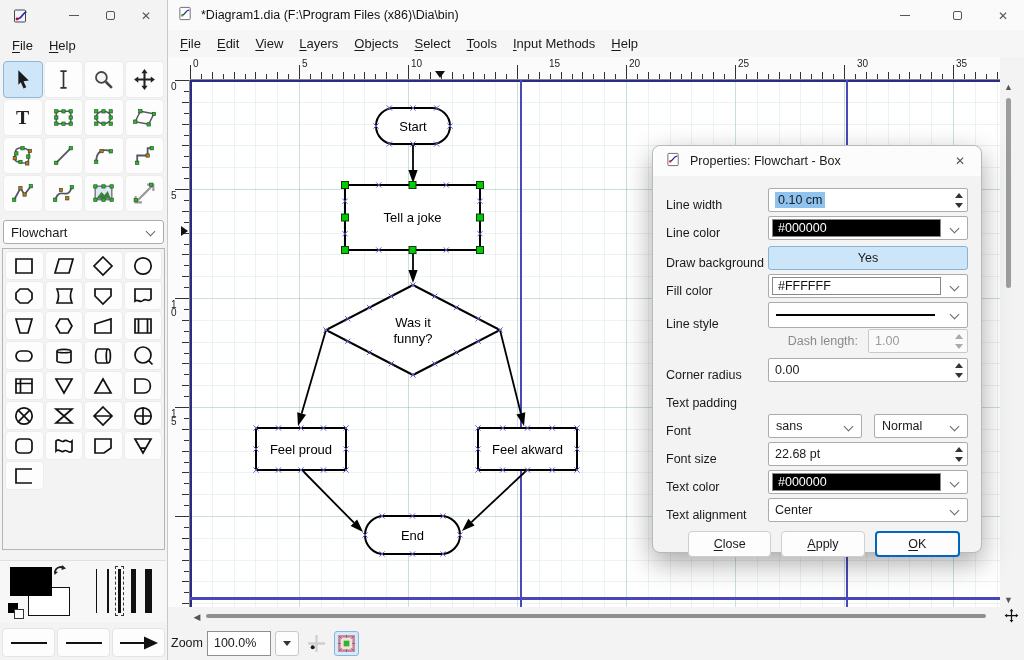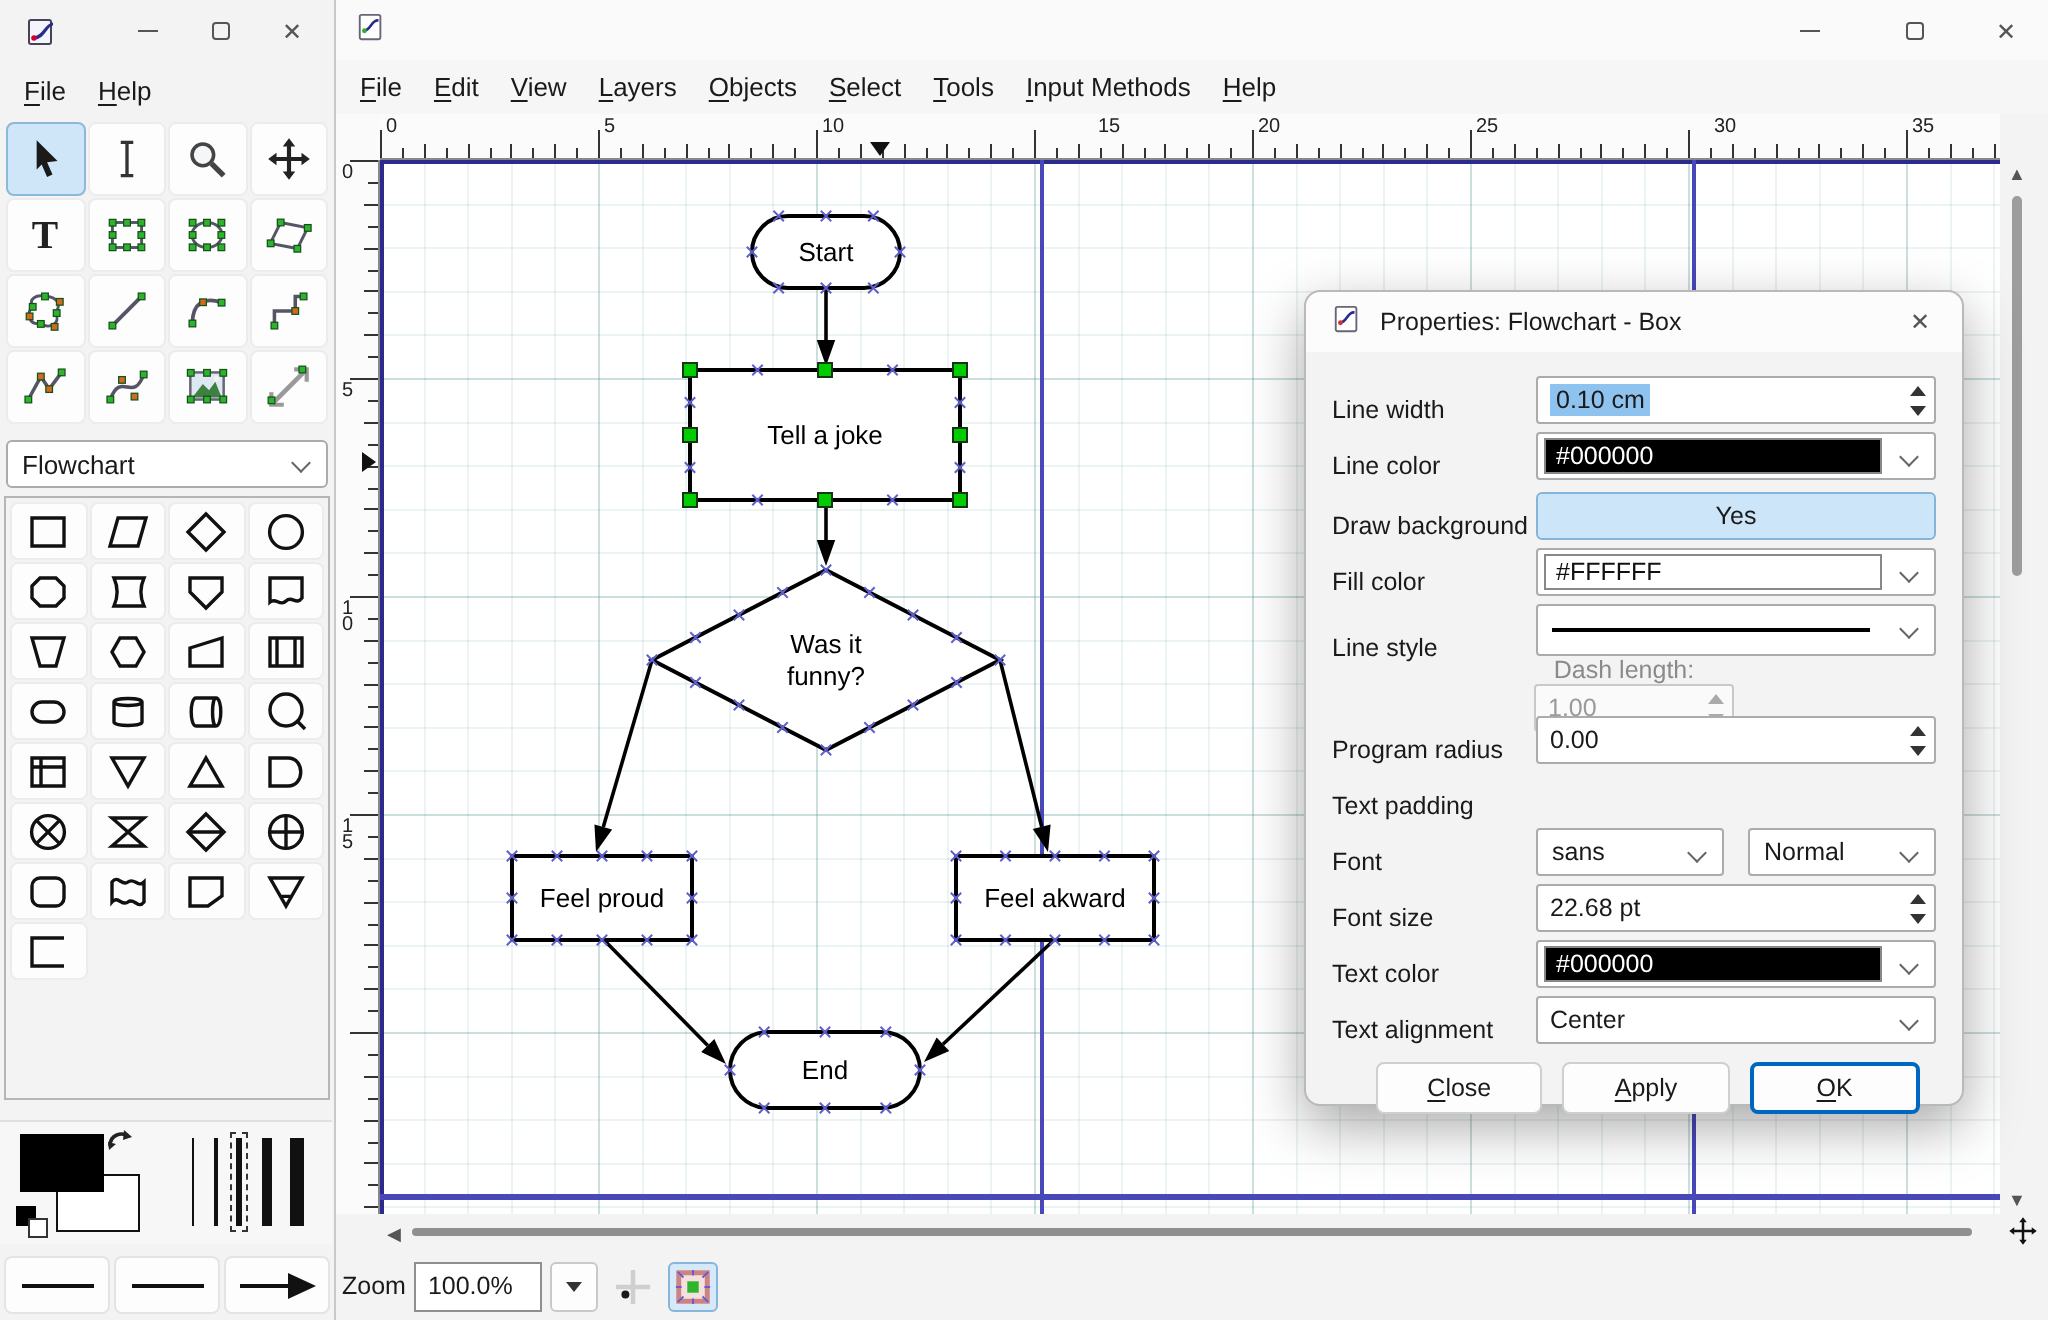--- a/index.html
+++ b/index.html
@@ -152,21 +152,21 @@
   .tri-dim .tri-up { border-bottom-color:#aaa; } .tri-dim .tri-dn { border-top-color:#aaa; }
   .sel-text { background:#8fc3ef; padding:1px 3px; }
   .combo { height:24px; background:#fff; border:1px solid #ababab; border-radius:2px;
     display:flex; align-items:center; padding:2px 26px 2px 3px; font-size:12.5px; position:relative; }
   .combo .chev { position:absolute; right:9px; top:8px; }
   .color-preview { flex:1; height:18px; display:flex; align-items:center;
     padding-left:5px; font-size:12.5px; }
   .toggle-yes { height:24px; background:#cde5f8; border:1px solid #84b4d8; border-radius:3px;
     display:flex; align-items:center; justify-content:center; font-size:12.5px; }
   .line-preview { flex:1; height:2.5px; background:#000; margin:0 6px 0 4px; }
-  .dash-row { display:flex; align-items:center; height:26px;flex-direction:column; }
+  .dash-row { display:flex; align-items:center; height:26px; }
   .dash-label { flex:1; text-align:right; color:#8a8a8a; padding-right:10px; font-size:12.5px; }
   .spin-disabled { width:100px; flex:none; background:#fafafa; color:#9a9a9a;
     border-color:#c9c9c9; }
   .dlg-buttons { display:flex; gap:10px; padding:9px 8px 0 22px; }
   .dlg-btn { flex:1; height:26px; background:#fdfdfd; border:1px solid #cfcfcf;
     border-radius:4px; display:flex; align-items:center; justify-content:center; font-size:12.5px; }
   .dlg-btn.default { border:2px solid #0067c0; }
 </style>
 </head>
 <body>
@@ -586,20 +586,21 @@
 
 <div id="main">
   <div class="titlebar">
     <span class="doc-icon">
       <svg width="15" height="15" viewBox="0 0 16 16">
           <rect x="2" y="1.5" width="11" height="13" rx="1" fill="#fff" stroke="#667"></rect>
           <path d="M4 10 C8 10 8 4 12 4.5" fill="none" stroke="#2b2b8c" stroke-width="1.4"></path>
           <circle cx="4.5" cy="10" r="1.3" fill="#3a3"></circle>
         </svg>
     </span>
+    <span class="title-text">*Diagram1.dia (F:\Program Files (x86)\Dia\bin)</span>
     <div class="winbtn" style="right:104px">
         <span class="glyph-min"></span>
       </div>
     <div class="winbtn" style="right:52px">
         <span class="glyph-max"></span>
       </div>
     <div class="winbtn" style="right:6px">
         <span class="glyph-close">✕</span>
       </div>
   </div>
@@ -998,21 +999,21 @@
       <span class="dash-label">Dash length:</span>
       <div class="spin spin-disabled">
         <span>1.00</span>
         <span class="arrows tri-dim">
             <span class="tri-up"></span>
             <span class="tri-dn"></span>
           </span>
       </div>
     </div>
     <div class="dlg-row">
-      <span class="dlg-label">Program radius</span>
+      <span class="dlg-label">Corner radius</span>
       <div class="dlg-ctrl">
           <div class="spin">
         <span>0.00</span>
         <span class="arrows">
               <span class="tri-up"></span>
               <span class="tri-dn"></span>
             </span>
       </div>
         </div>
     </div>

